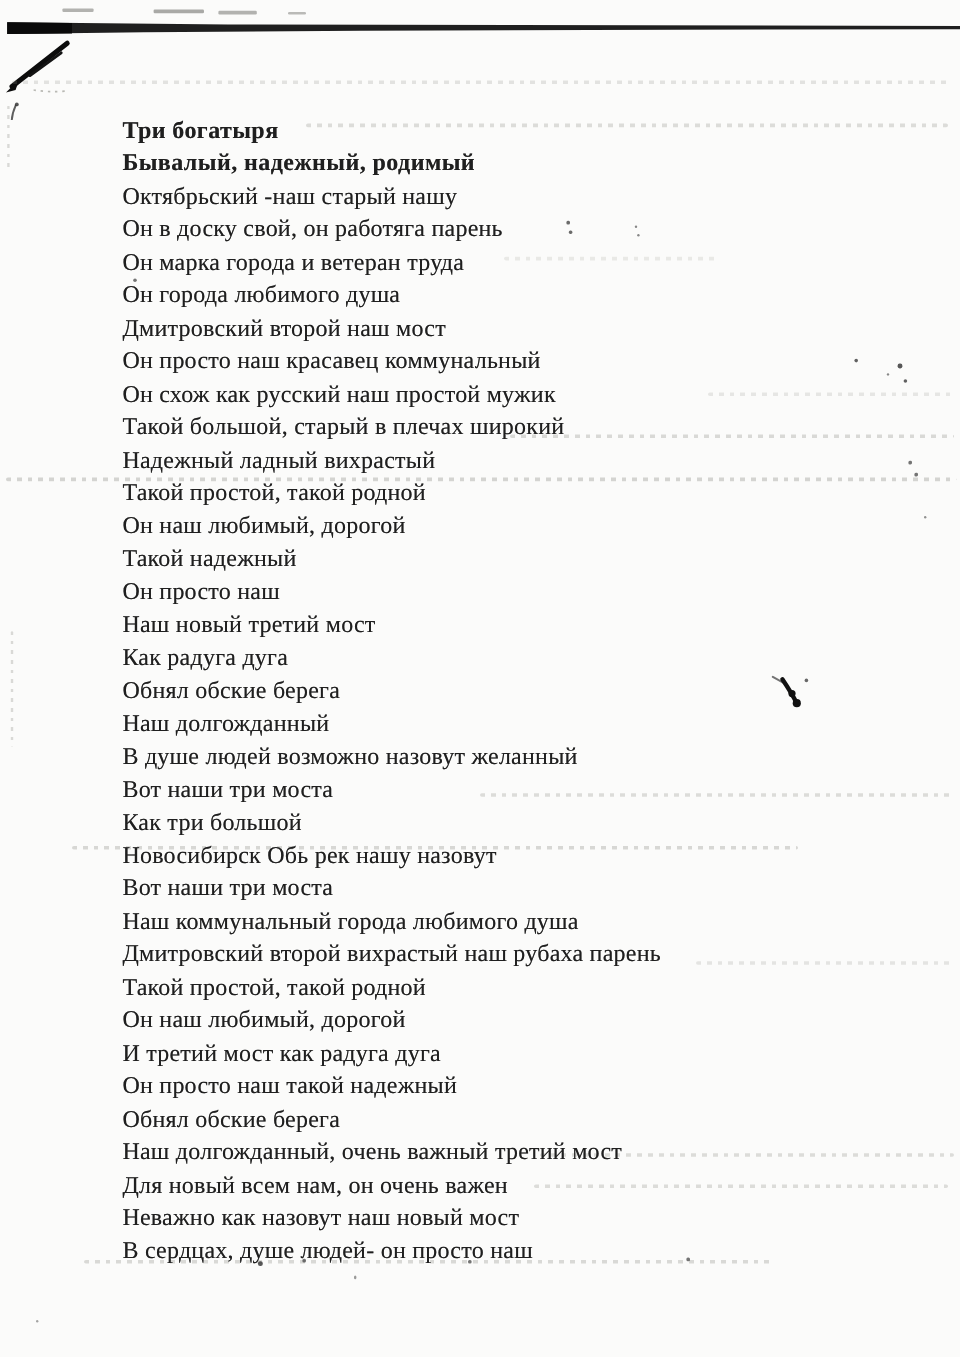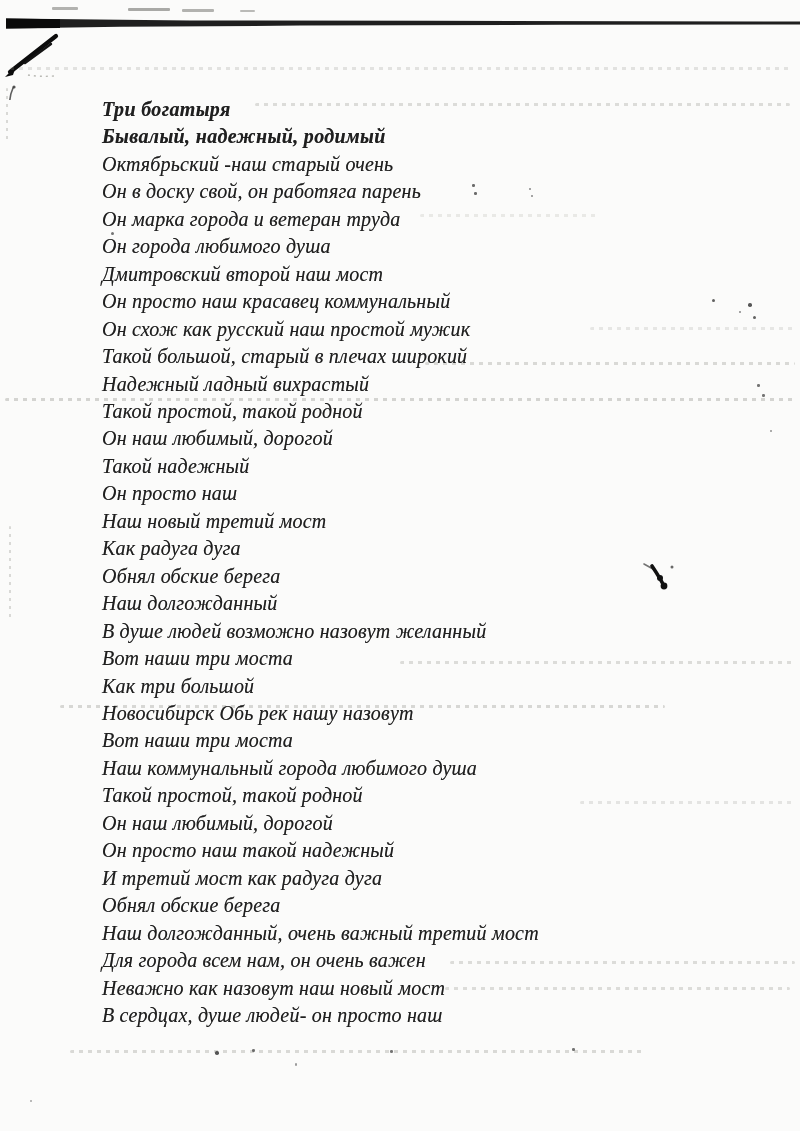--- a/index.html
+++ b/index.html
@@ -12,21 +12,21 @@
   .page{position:absolute;inset:0;}
 
   
   .poem{
     position:absolute;left:102px;top:96px;width:620px;
     font-size:20px;line-height:27.45px;
     color:var(--ink,#222);
     letter-spacing:.2px;
     text-shadow:0 0 .55px rgba(25,25,25,.55);
   }
-  .line{white-space:nowrap;font-style:italic;}
+  .line{white-space:nowrap;}
   .line.bold{font-weight:700;letter-spacing:.35px;}
 
   
   .artifact{position:absolute;pointer-events:none;}
   .streak{
     position:absolute;height:3px;border-radius:2px;
     background-image:repeating-linear-gradient(90deg,var(--streak,#8e8e86) 0 4px,transparent 4px 9px);
     filter:blur(.4px);
   }
   .vstreak{
@@ -103,21 +103,21 @@
   <div class="speck artifact" style="left:252px;top:1049px;width:2.5px;height:2.5px;opacity:.7;"></div>
   <div class="speck artifact" style="left:390px;top:1050px;width:2.5px;height:2.5px;opacity:.7;"></div>
   <div class="speck artifact" style="left:572px;top:1048px;width:2.5px;height:2.5px;opacity:.7;"></div>
   <div class="speck artifact" style="left:295px;top:1063px;width:2px;height:2.5px;opacity:.5;"></div>
   <div class="speck artifact" style="left:30px;top:1100px;width:2px;height:2px;opacity:.45;"></div>
 
   <div class="poem">
     <div class="line bold">Три богатыря</div>
     <div class="line bold">Бывалый, надежный, родимый</div>
     <div id="poem-body">
-        <div class="line">Октябрьский -наш старый очень</div>
+        <div class="line">Октябрьский -наш старый нашу</div>
         <div class="line">Он в доску свой, он работяга парень</div>
         <div class="line">Он марка города и ветеран труда</div>
         <div class="line">Он города любимого душа</div>
         <div class="line">Дмитровский второй наш мост</div>
         <div class="line">Он просто наш красавец коммунальный</div>
         <div class="line">Он схож как русский наш простой мужик</div>
         <div class="line">Такой большой, старый в плечах широкий</div>
         <div class="line">Надежный ладный вихрастый</div>
         <div class="line">Такой простой, такой родной</div>
         <div class="line">Он наш любимый, дорогой</div>
@@ -126,25 +126,26 @@
         <div class="line">Наш новый третий мост</div>
         <div class="line">Как радуга дуга</div>
         <div class="line">Обнял обские берега</div>
         <div class="line">Наш долгожданный</div>
         <div class="line">В душе людей возможно назовут желанный</div>
         <div class="line">Вот наши три моста</div>
         <div class="line">Как три большой</div>
         <div class="line">Новосибирск Обь рек нашу назовут</div>
         <div class="line">Вот наши три моста</div>
         <div class="line">Наш коммунальный города любимого душа</div>
+        <div class="line">Дмитровский второй вихрастый наш рубаха парень</div>
         <div class="line">Такой простой, такой родной</div>
         <div class="line">Он наш любимый, дорогой</div>
+        <div class="line">И третий мост как радуга дуга</div>
         <div class="line">Он просто наш такой надежный</div>
-        <div class="line">И третий мост как радуга дуга</div>
         <div class="line">Обнял обские берега</div>
         <div class="line">Наш долгожданный, очень важный третий мост</div>
-        <div class="line">Для города всем нам, он очень важен</div>
+        <div class="line">Для новый всем нам, он очень важен</div>
         <div class="line">Неважно как назовут наш новый мост</div>
         <div class="line">В сердцах, душе людей- он просто наш</div>
       </div>
   </div>
 
 </div>
 
 </body></html>

